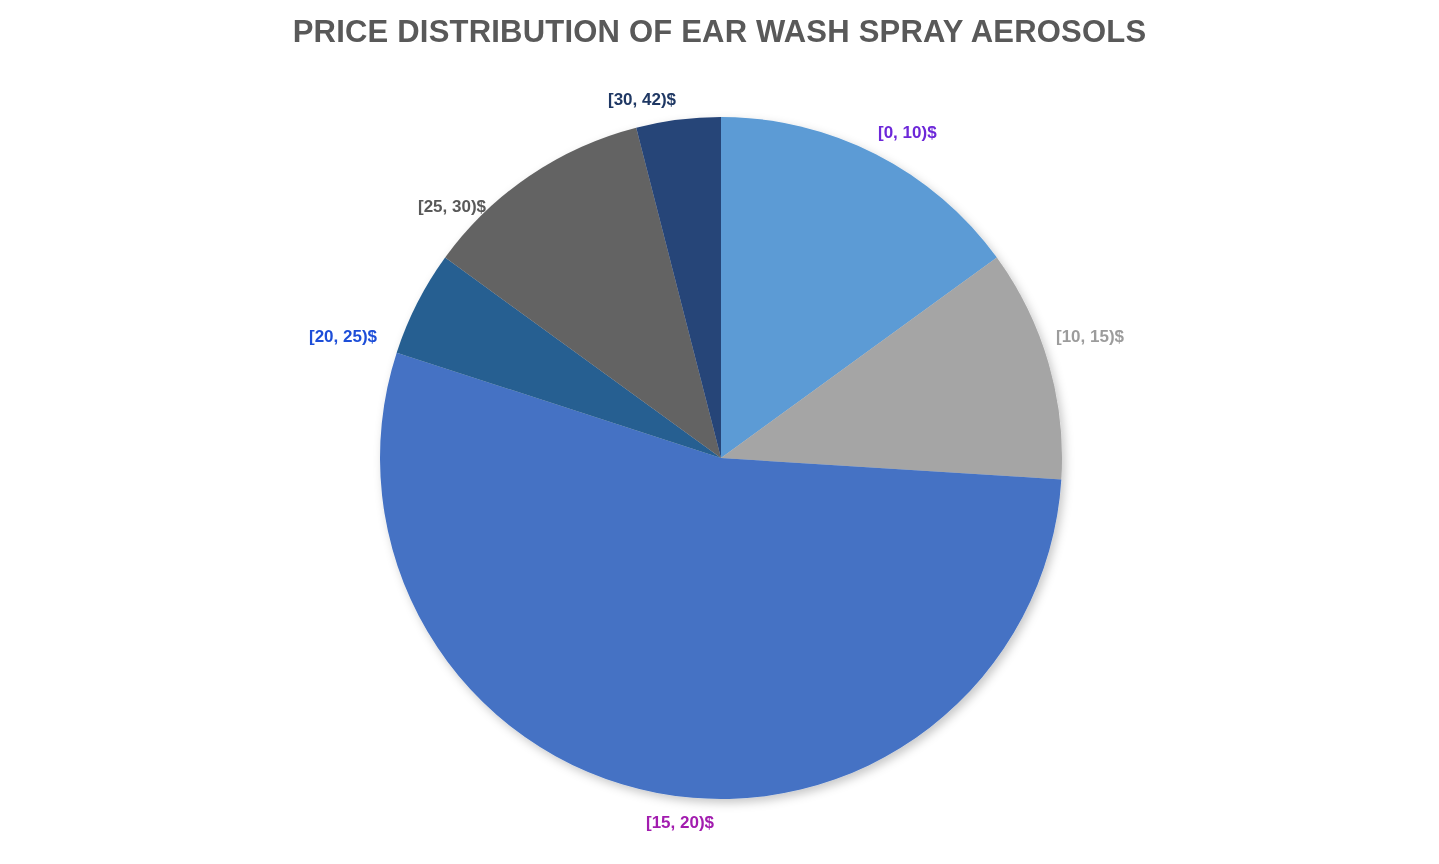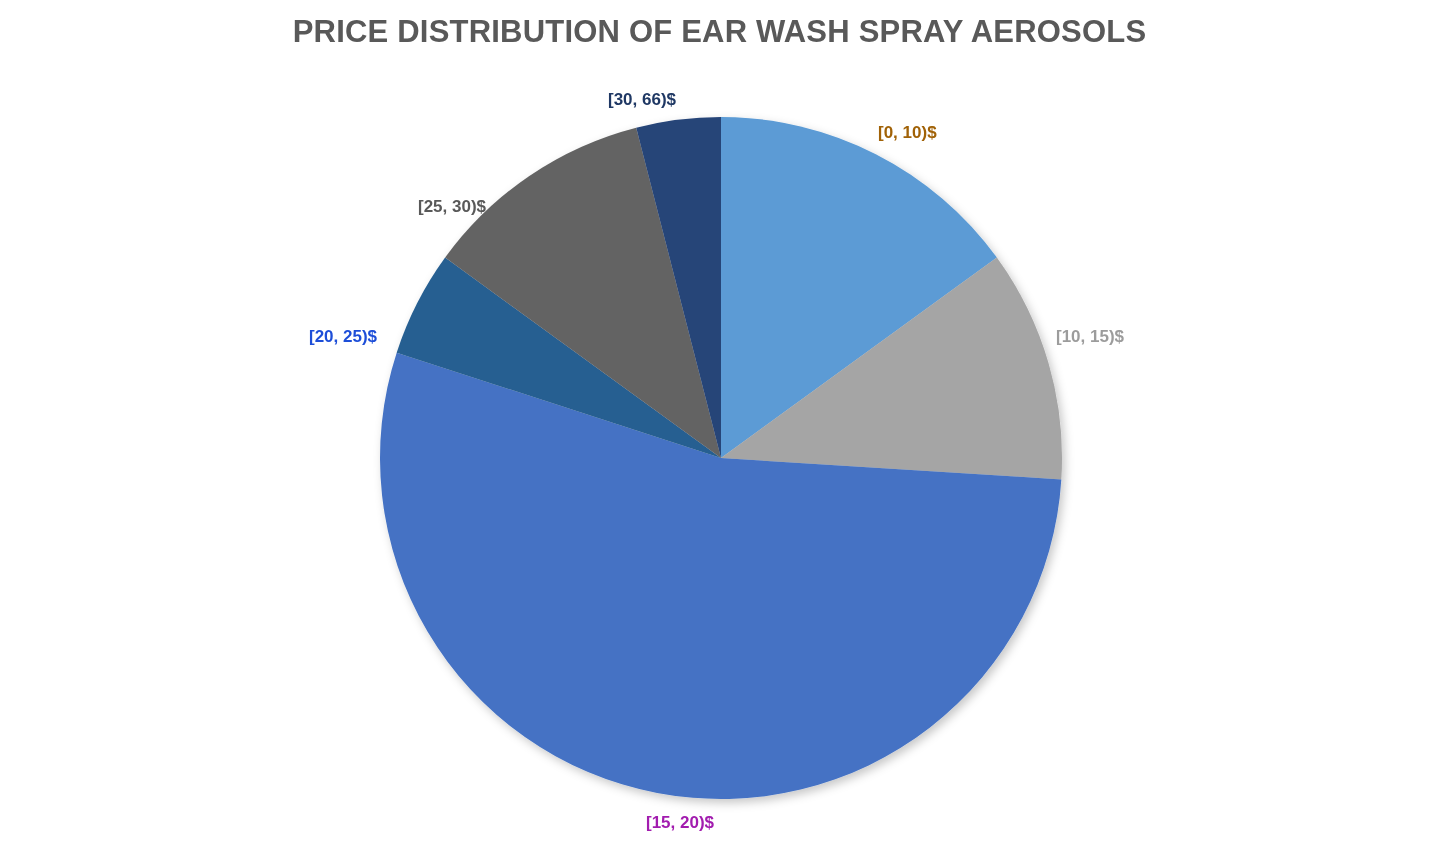--- a/index.html
+++ b/index.html
@@ -82,22 +82,22 @@
       <g id="slices-group" filter="url(#pieShadow)">
           <path d="M 343 343 L 343.00 2.00 A 341 341 0 0 1 618.87 142.57 Z" fill="#5B9BD5" class="slice-path"></path>
           <path d="M 343 343 L 618.87 142.57 A 341 341 0 0 1 683.33 364.41 Z" fill="#A5A5A5" class="slice-path"></path>
           <path d="M 343 343 L 683.33 364.41 A 341 341 0 1 1 18.69 237.63 Z" fill="#4472C4" class="slice-path"></path>
           <path d="M 343 343 L 18.69 237.63 A 341 341 0 0 1 67.13 142.57 Z" fill="#255E91" class="slice-path"></path>
           <path d="M 343 343 L 67.13 142.57 A 341 341 0 0 1 258.20 12.71 Z" fill="#636363" class="slice-path"></path>
           <path d="M 343 343 L 258.20 12.71 A 341 341 0 0 1 343.00 2.00 Z" fill="#264478" class="slice-path"></path>
         </g>
     </svg>
 
-    <span class="slice-label" id="lbl-0" style="left: 500px; top: 8px; color: #a16207;">[0, 10)$</span>
+    <span class="slice-label" id="lbl-0" style="left: 500px; top: 8px; color: #6d28d9;">[0, 10)$</span>
     <span class="slice-label" id="lbl-1" style="left: 678px; top: 212px; color: rgb(156, 156, 156);">[10, 15)$</span>
     <span class="slice-label" id="lbl-2" style="left: 268px; top: 698px; color: #a21caf;">[15, 20)$</span>
     <span class="slice-label" id="lbl-3" style="left: -69px; top: 212px; color: #1d4ed8;">[20, 25)$</span>
     <span class="slice-label" id="lbl-4" style="left: 40px; top: 50px; color: rgb(89, 89, 89); margin-top: 32px;">[25, 30)$</span>
-    <span class="slice-label" id="lbl-5" style="left: 230px; top: -25px; color: rgb(31, 56, 100);">[30, 66)$</span>
+    <span class="slice-label" id="lbl-5" style="left: 230px; top: -25px; color: rgb(31, 56, 100);">[30, 42)$</span>
   </div>
 
 
 </div>
 
 </body></html>

